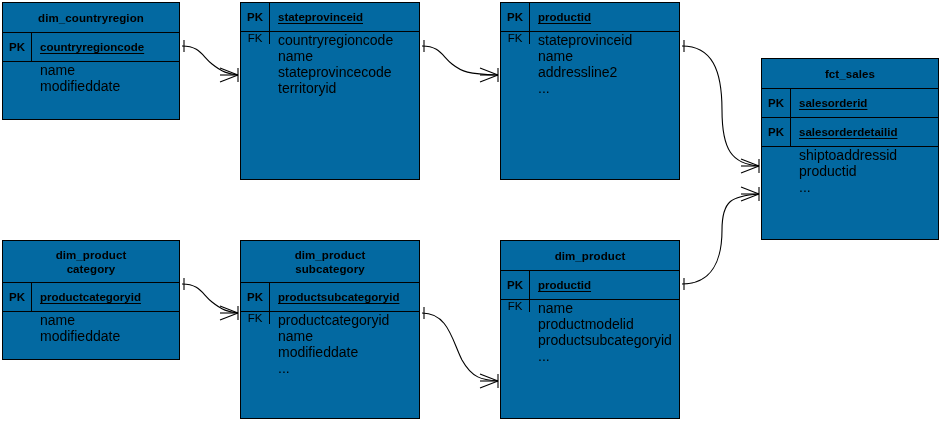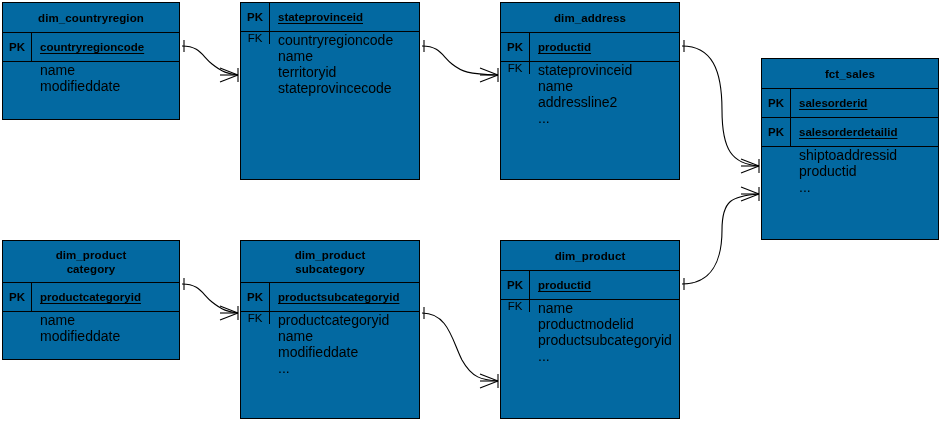--- a/index.html
+++ b/index.html
@@ -197,29 +197,26 @@
           <div class="keycol bold">PK</div>
           <div class="attrcol">
             <span class="pk-text">stateprovinceid</span>
           </div>
         </div>
         <div class="attrblock">
           <div class="keycol">FK</div>
           <div class="attrlist">
             <div class="attr">countryregioncode</div>
             <div class="attr">name</div>
+            <div class="attr">stateprovincecode</div>
             <div class="attr">territoryid</div>
-            <div class="attr">stateprovincecode</div>
           </div>
         </div>
       </div>
       <div class="entity" style="left: 500px; top: 2px; width: 180px; height: 178px;">
-        <div class="ent-title" style="height: 30px;">
-          <span>dim_address</span>
-        </div>
         <div class="row sep" style="height: 29px; min-height: 29px;">
           <div class="keycol bold">PK</div>
           <div class="attrcol">
             <span class="pk-text">productid</span>
           </div>
         </div>
         <div class="attrblock">
           <div class="keycol">FK</div>
           <div class="attrlist">
             <div class="attr">stateprovinceid</div>

